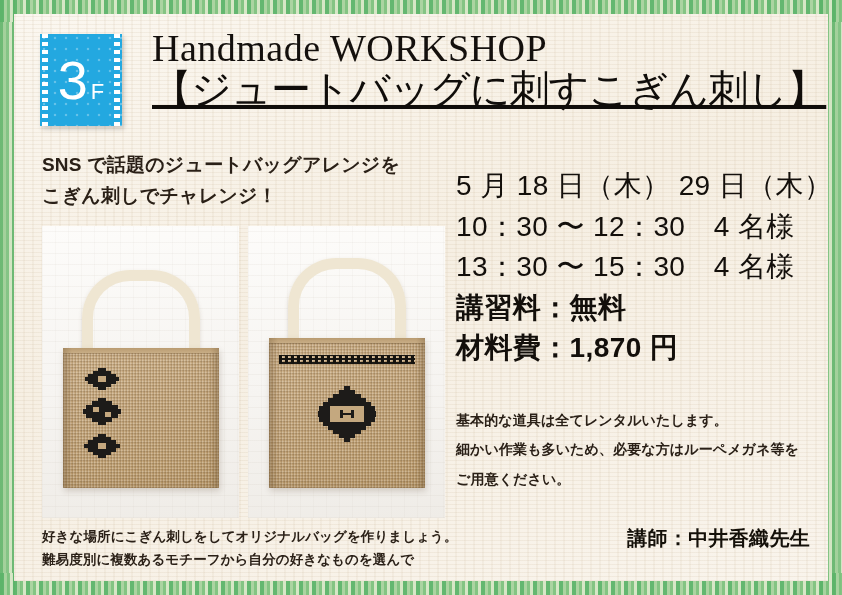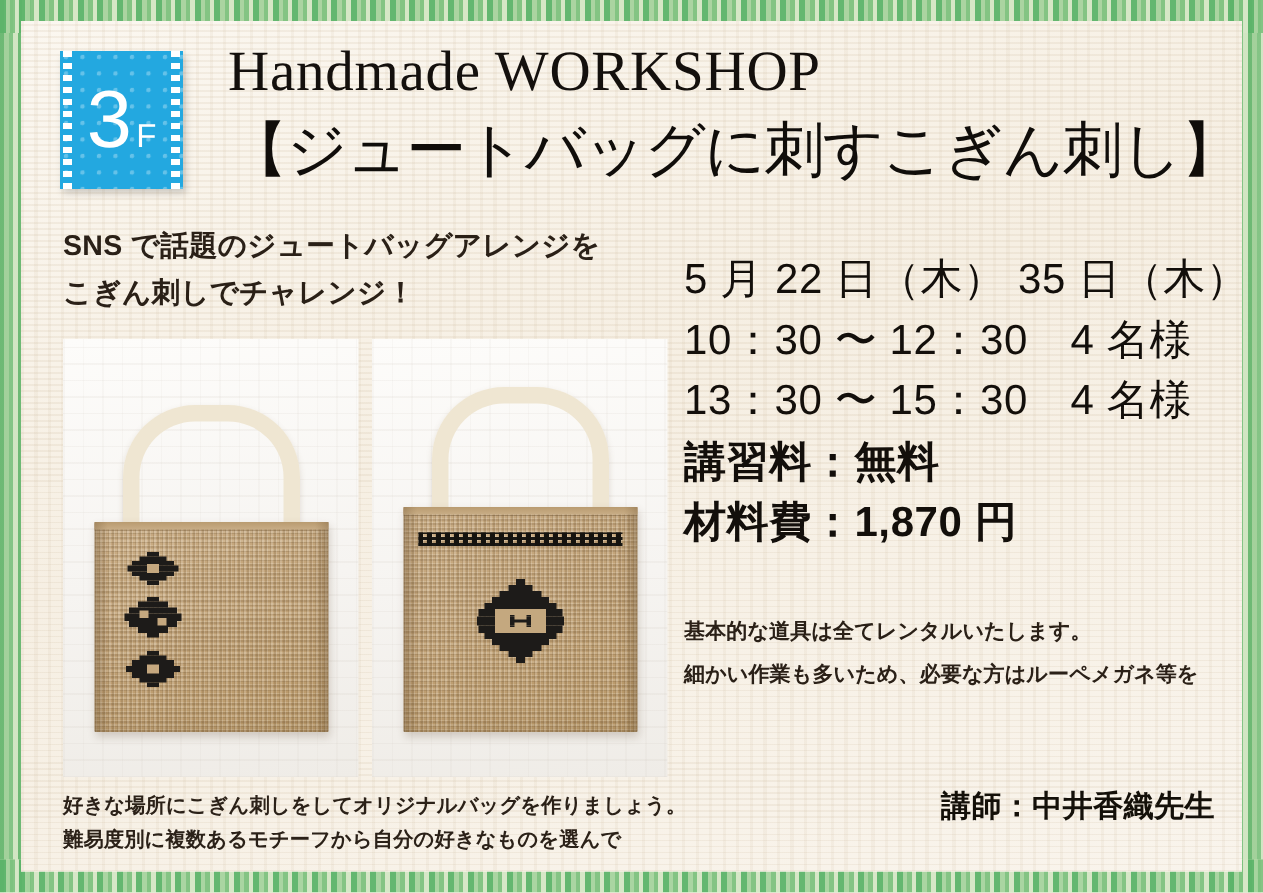--- a/index.html
+++ b/index.html
@@ -76,22 +76,22 @@
   .badge-f{font-size:22px;margin-left:4px;font-weight:400;}
 
   #title-block{position:absolute;left:112px;top:4px;}
   #title-en{
     font-family:"Liberation Serif","DejaVu Serif",serif;
     font-size:38px;color:#14100d;letter-spacing:.5px;line-height:1.06;
     white-space:nowrap;
   }
   #title-jp{
     font-family:"DejaVu Sans","Liberation Sans",sans-serif;
-    font-size:40px;color:#100d0a;line-height:1.08;margin-top:11px;
-    letter-spacing:-1px;white-space:nowrap;font-weight:400;
+    font-size:40px;color:#100d0a;line-height:1.08;margin-top:0;
+    letter-spacing:-1px;white-space:nowrap;font-weight:400;text-decoration:underline;
   }
 
   
   #lead{
     position:absolute;left:28px;top:136px;width:420px;
     font-size:19px;font-weight:bold;color:#2a2017;line-height:1.62;
     letter-spacing:.2px;
   }
   #lead div{white-space:nowrap;}
 
@@ -285,30 +285,31 @@
       </div>
 
     </div>
 
     <div id="photo-caption">
       <div>好きな場所にこぎん刺しをしてオリジナルバッグを作りましょう。</div>
       <div>難易度別に複数あるモチーフから自分の好きなものを選んで</div>
     </div>
 
     <div id="info">
-      <div class="info-line">5 月 22 日（木） 35 日（木）</div>
+      <div class="info-line">5 月 18 日（木） 29 日（木）</div>
       <div class="info-line">10：30 〜 12：30　4 名様</div>
       <div class="info-line">13：30 〜 15：30　4 名様</div>
       <div class="info-line bold">講習料：無料</div>
       <div class="info-line bold">材料費：1,870 円</div>
     </div>
 
     <div id="notes">
       <div class="note-line">基本的な道具は全てレンタルいたします。</div>
       <div class="note-line">細かい作業も多いため、必要な方はルーペメガネ等を</div>
+      <div class="note-line">ご用意ください。</div>
     </div>
 
     <div id="contact">
       <div class="contact-line">講師：中井香織先生</div>
     </div>
 
   </div>
 </div>
 
 </body></html>

